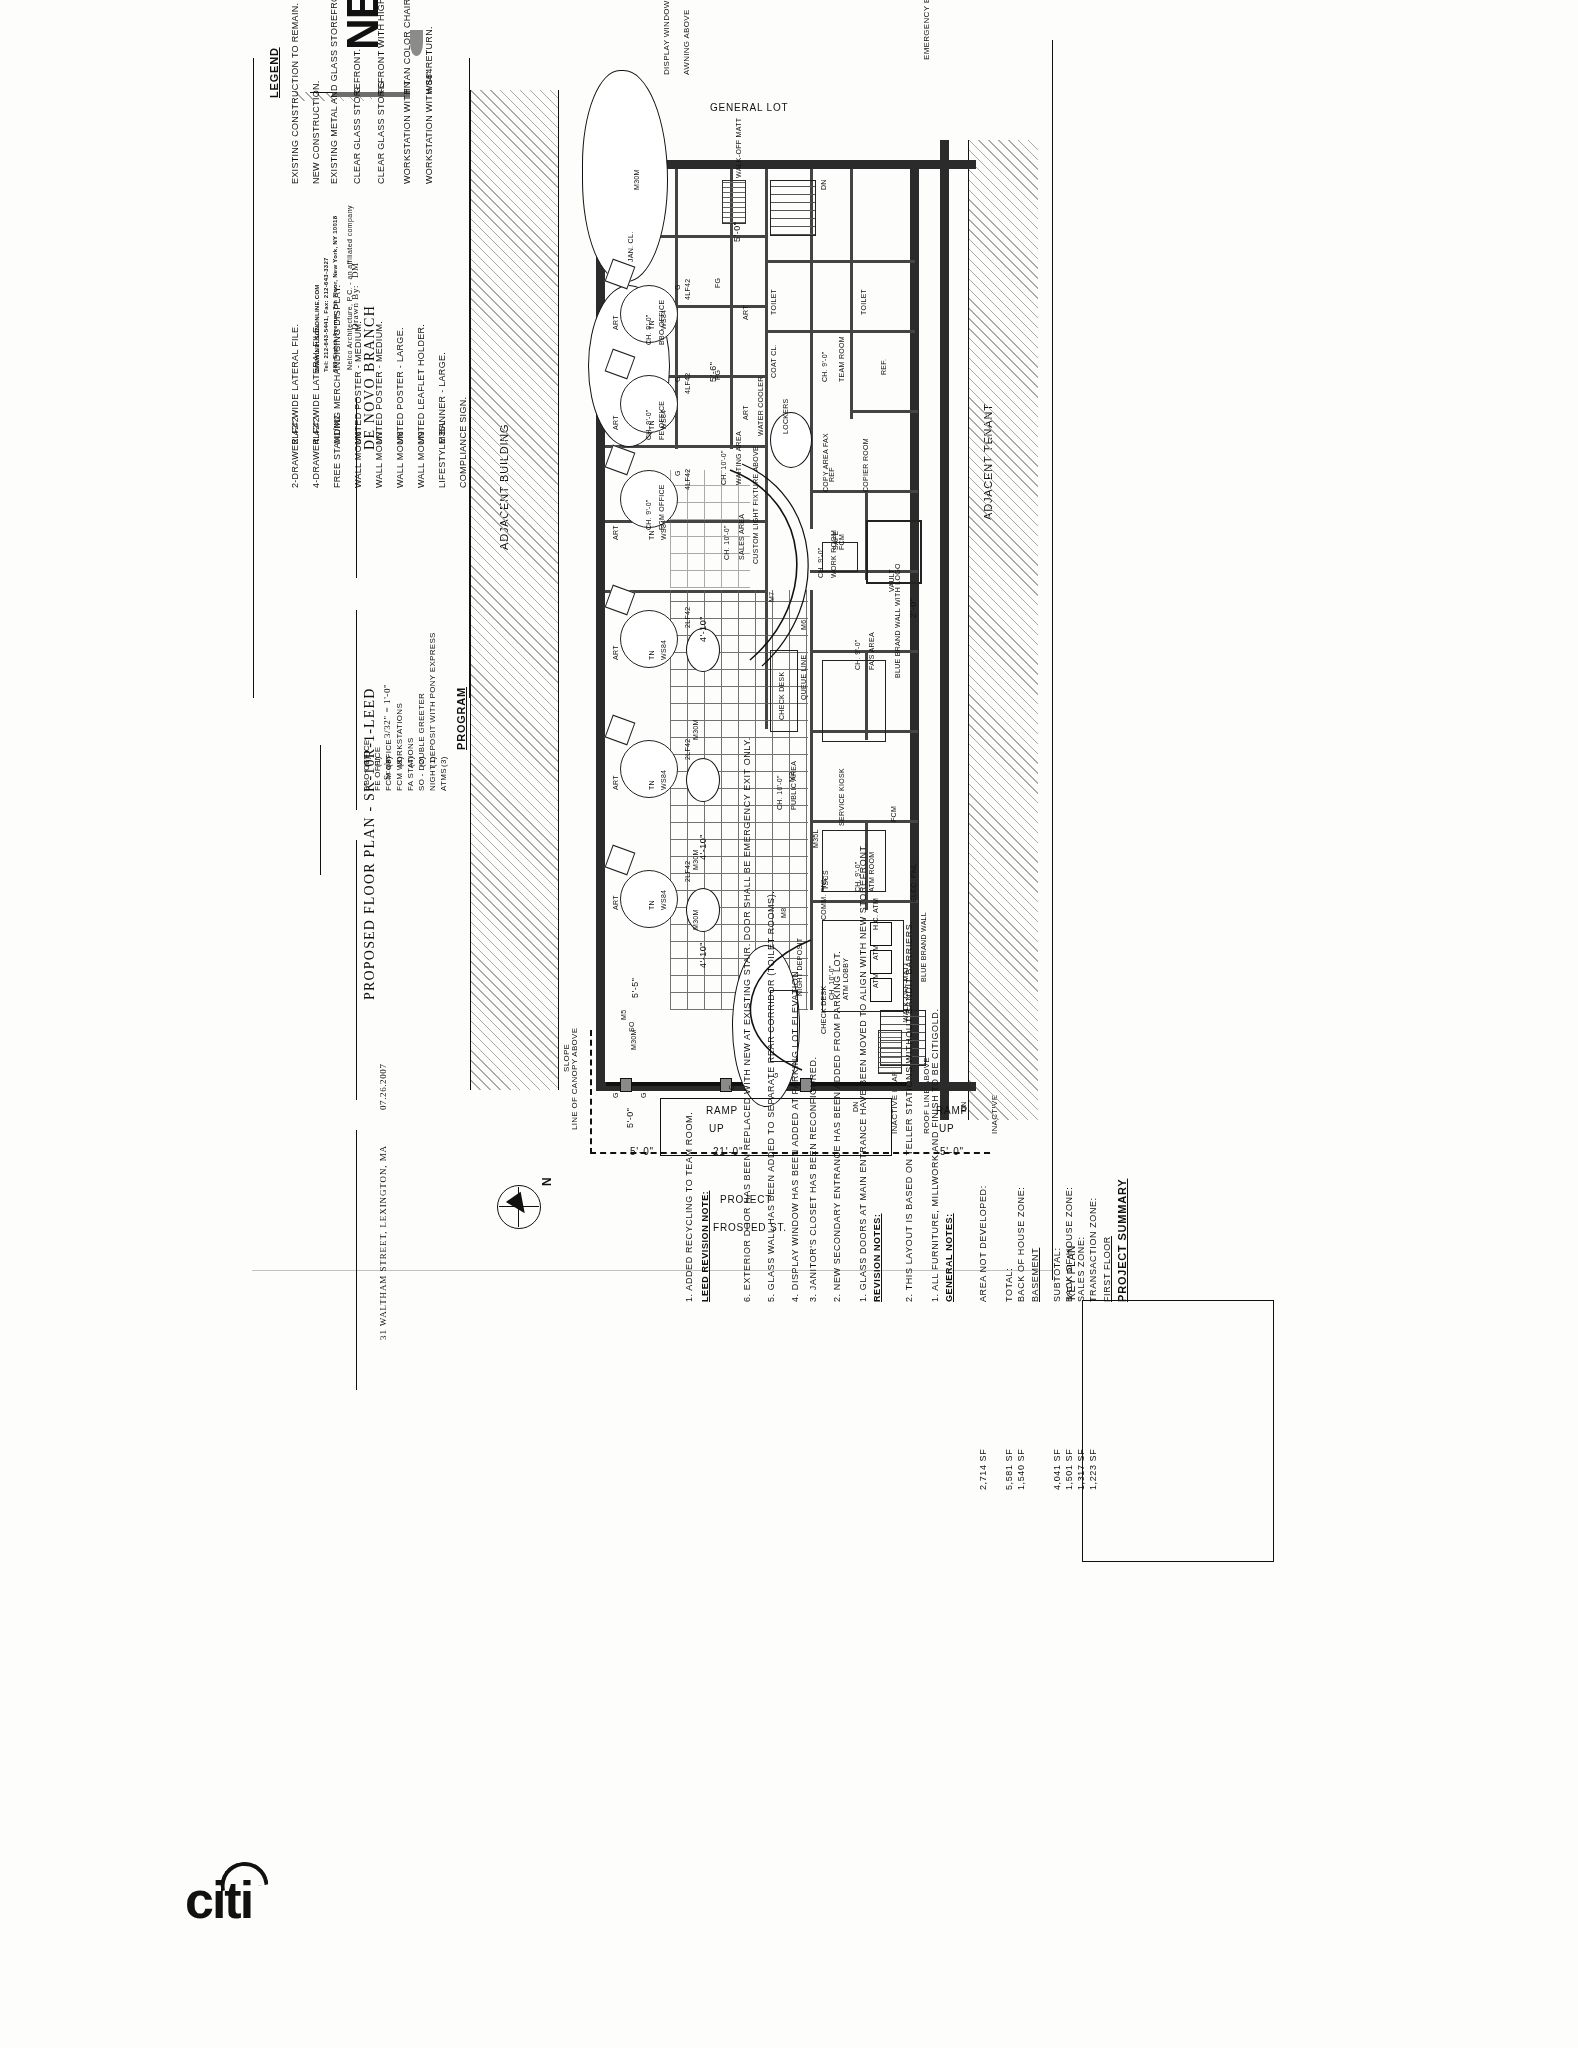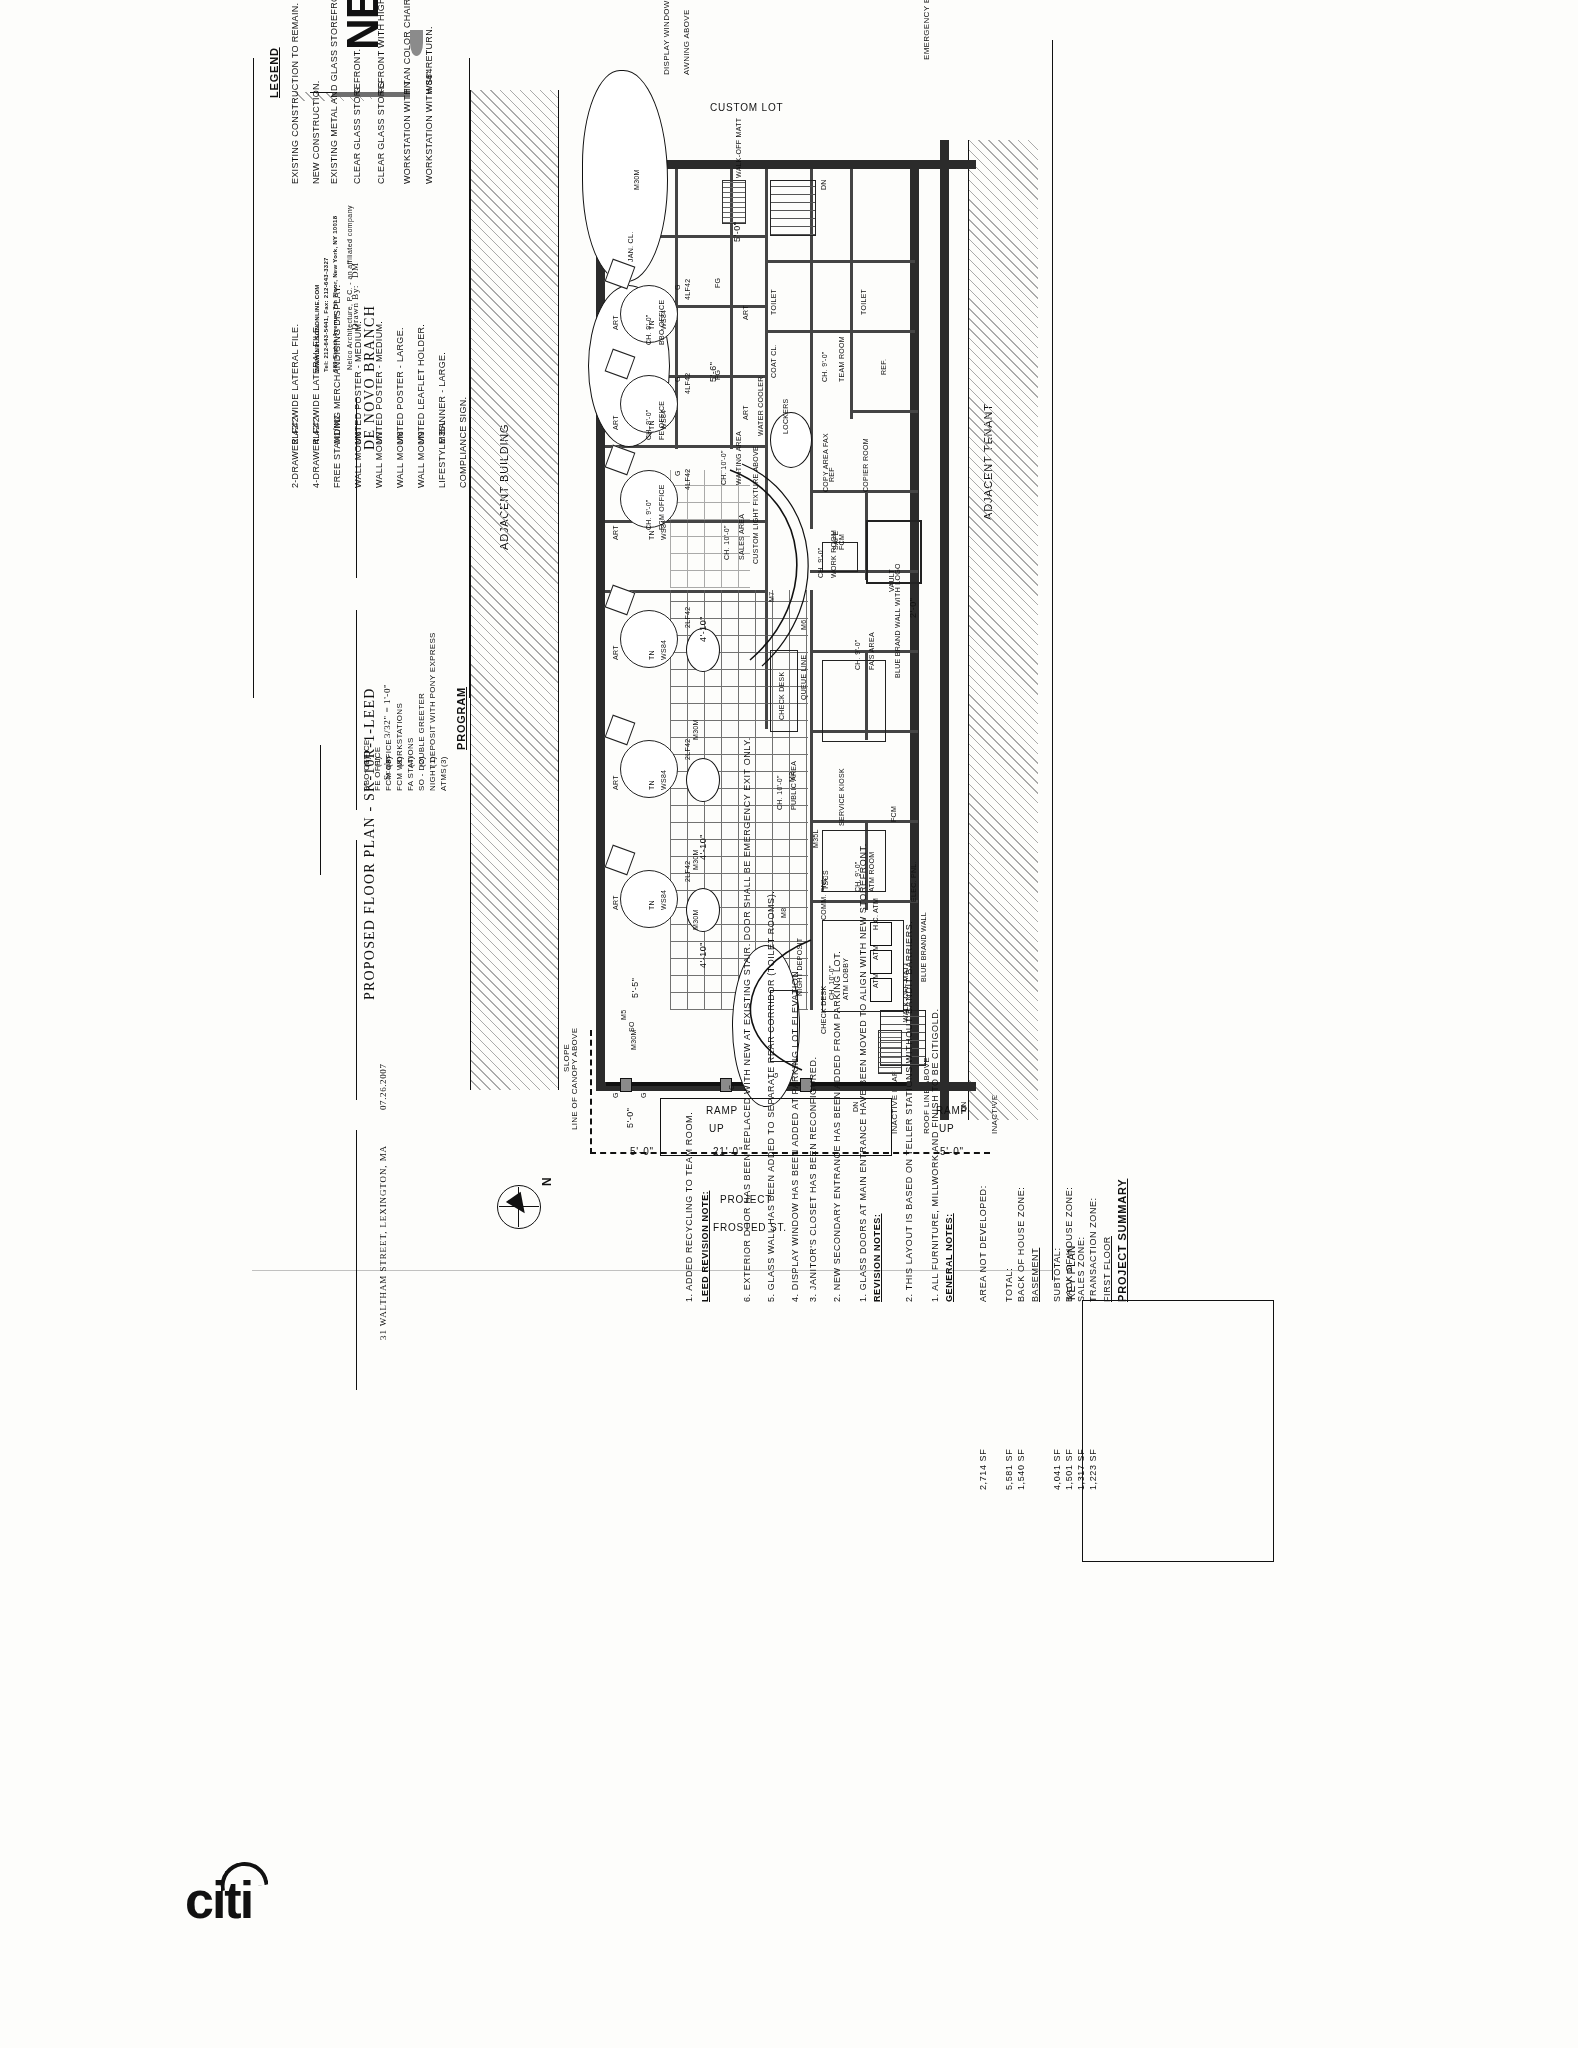--- a/index.html
+++ b/index.html
@@ -178,21 +178,21 @@
     <div class="lbl" style="left:63px;top:22px;font-size:8px;">(3)</div>
     <div class="lbl" style="left:63px;top:46px;font-size:8px;">FCM OFFICE</div>
     <div class="lbl" style="left:52px;top:22px;font-size:8px;">(1)</div>
     <div class="lbl" style="left:52px;top:46px;font-size:8px;">FE OFFICE</div>
     <div class="lbl" style="left:41px;top:22px;font-size:8px;">(1)</div>
     <div class="lbl" style="left:41px;top:46px;font-size:8px;">BBO OFFICE</div>
   </div>
 
   <div id="plan">
 
-    <div class="lblh md" style="left:240px;top:72px;">CUSTOM LOT</div>
+    <div class="lblh md" style="left:240px;top:72px;">GENERAL LOT</div>
     <div class="lbl11" style="left:512px;top:490px;">ADJACENT TENANT</div>
     <div class="lbl11" style="left:28px;top:520px;">ADJACENT BUILDING</div>
     <div class="lblh md" style="left:250px;top:1164px;">PROJECT</div>
     <div class="lblh md" style="left:243px;top:1192px;">FROSTED ST.</div>
 
     <div class="lbl" style="left:452px;top:30px;font-size:8px;">EMERGENCY EXIT ONLY</div>
     <div class="lbl" style="left:192px;top:45px;font-size:8px;">DISPLAY WINDOW</div>
     <div class="lbl" style="left:212px;top:45px;font-size:8px;">AWNING ABOVE</div>
     <div class="lbl" style="left:100px;top:1100px;font-size:8px;">LINE OF CANOPY ABOVE</div>
     <div class="lbl" style="left:92px;top:1042px;font-size:8px;">SLOPE</div>

